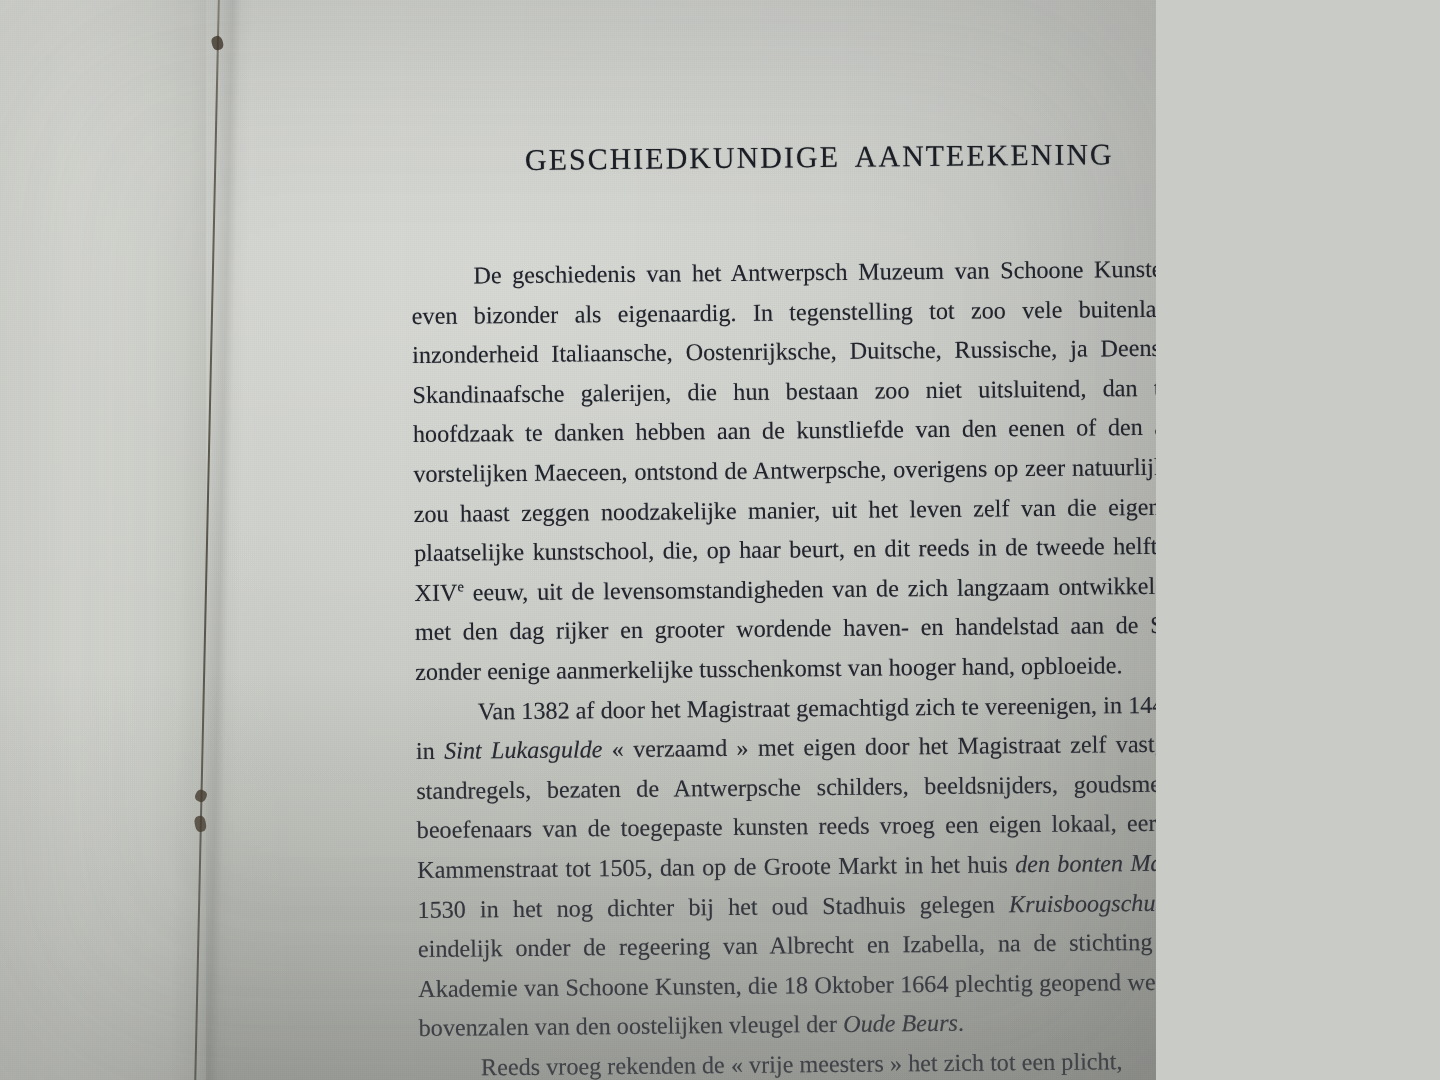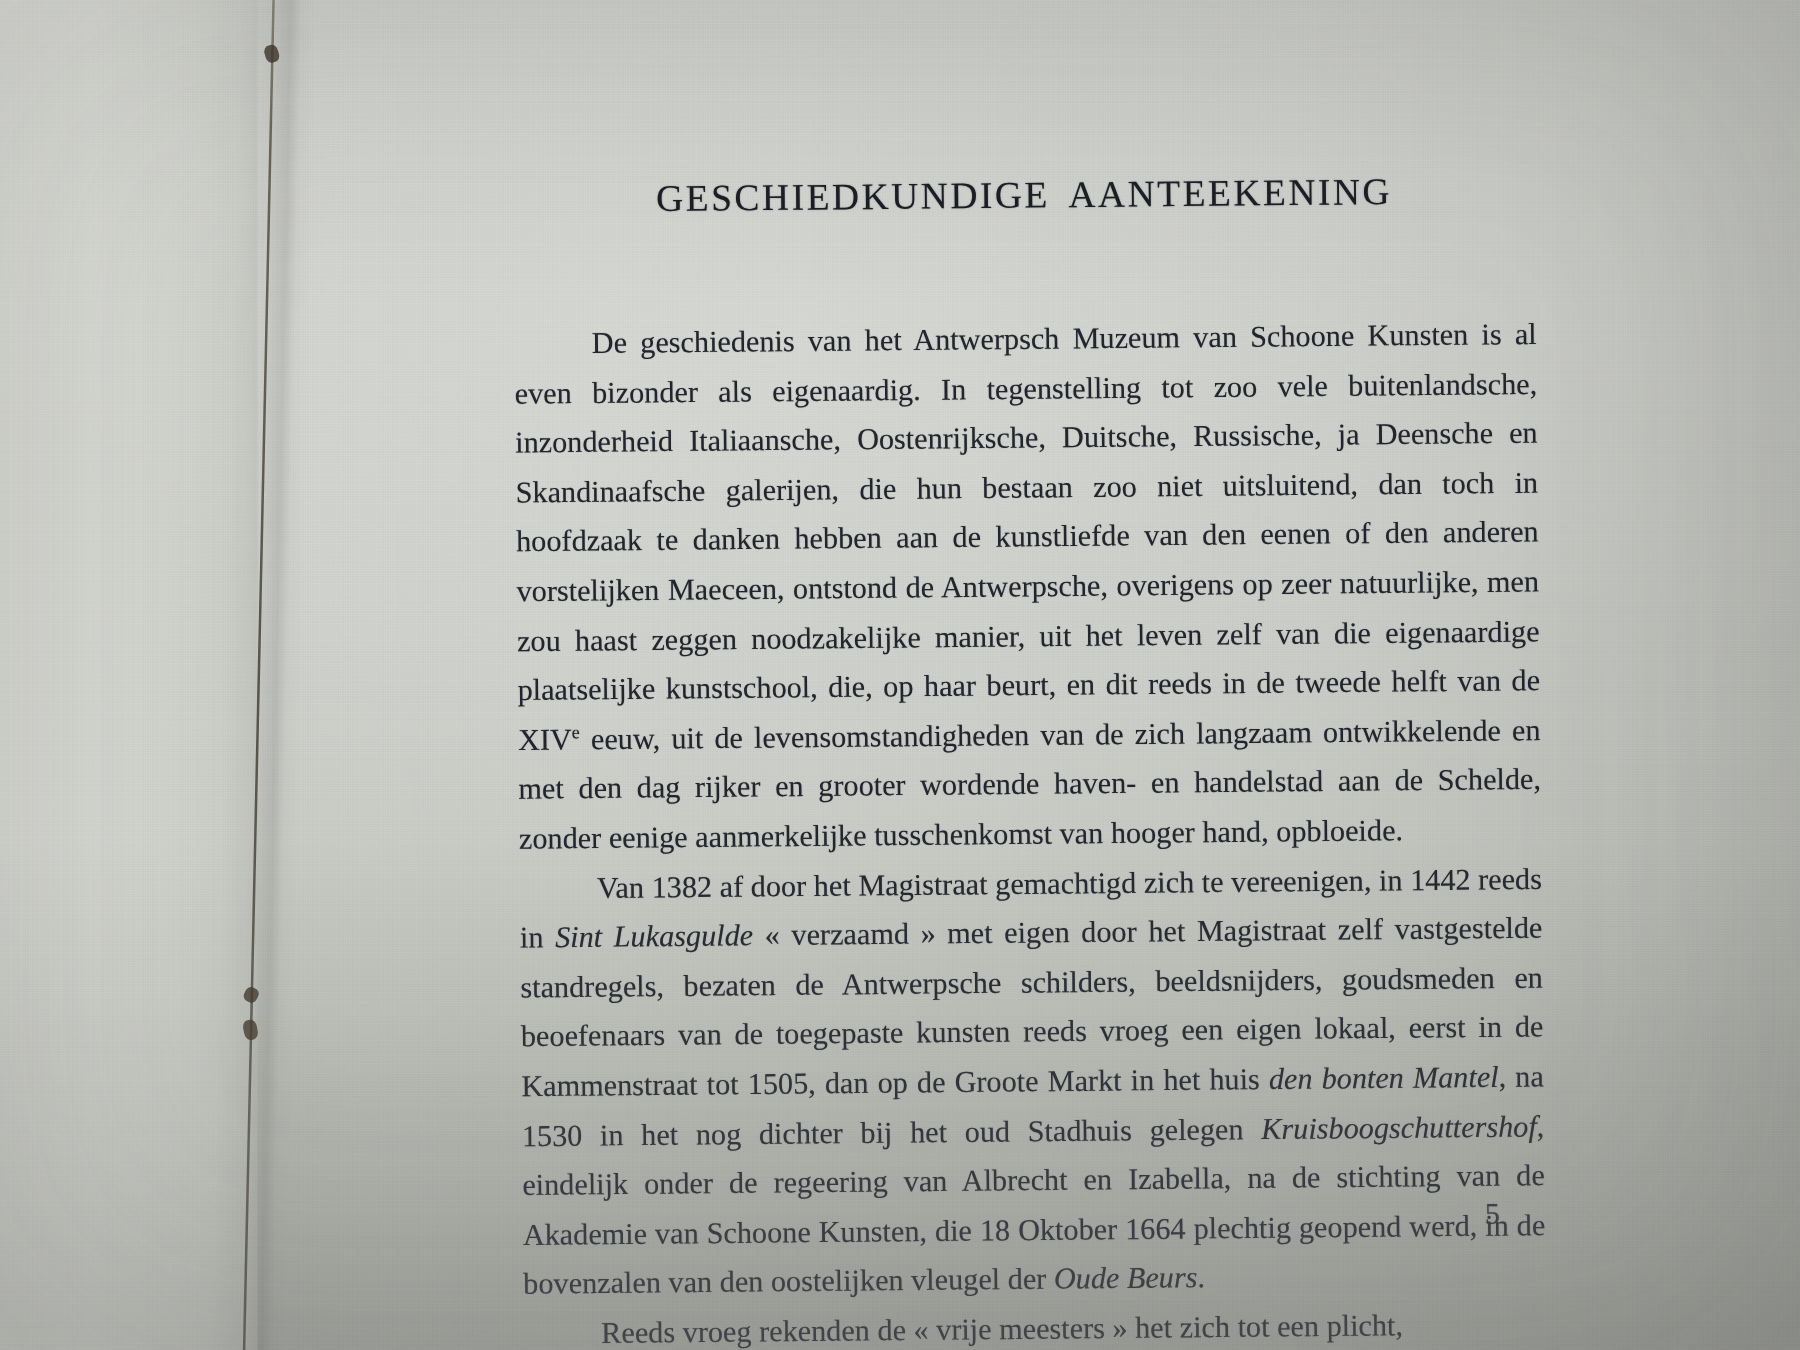--- a/index.html
+++ b/index.html
@@ -11,21 +11,21 @@
     width: 1440px;
     height: 1080px;
     overflow: hidden;
     background: #c9cbc6;
     font-family: "Liberation Serif", "DejaVu Serif", serif;
   }
 
   
   #photo {
     position: relative;
-    width: 1440px;
+    width: 1156px;
     height: 1080px;
     overflow: hidden;
   }
 
   
   #paper-base {
     position: absolute;
     inset: 0;
     background:
       radial-gradient(120% 85% at 46% 26%, #d6d8d3 0%, #cfd1cc 33%, #c3c5bf 62%, #b4b6b0 86%, #a6a8a2 100%);

